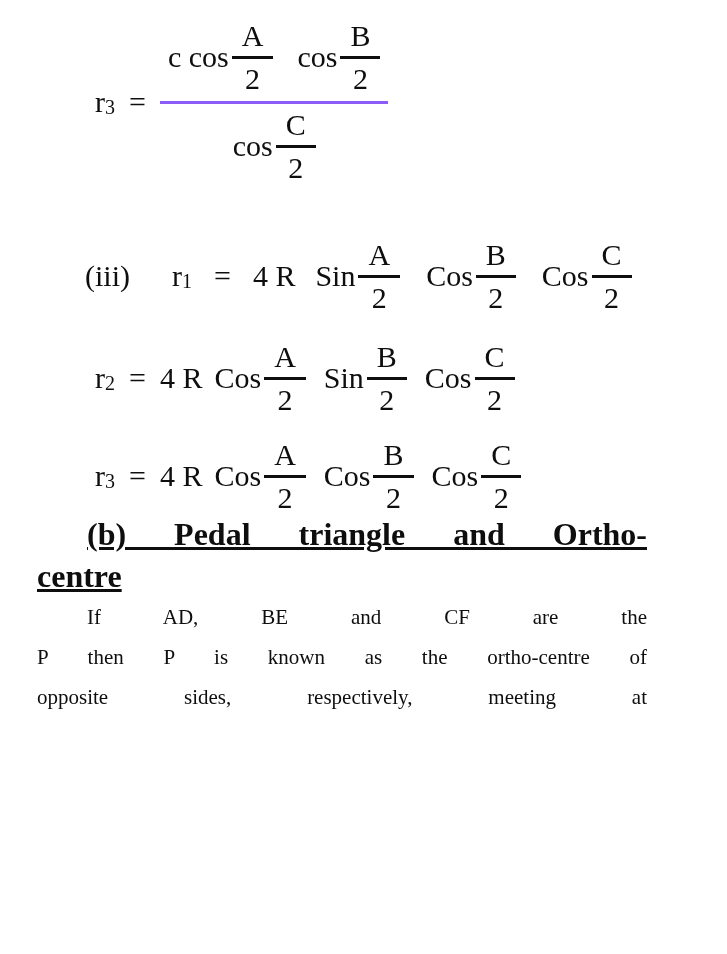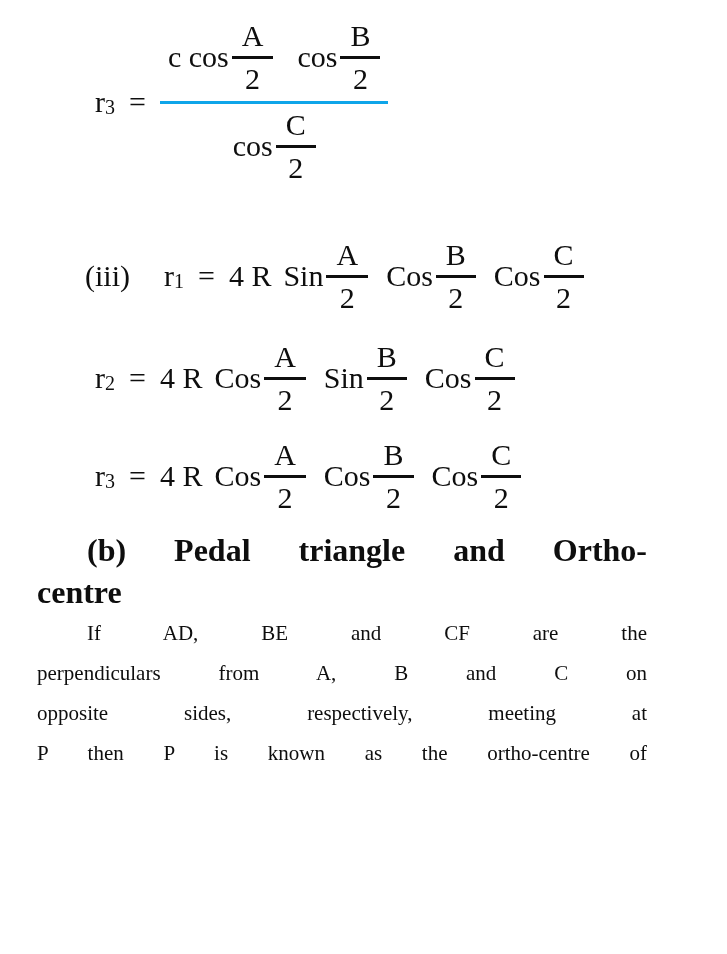--- a/index.html
+++ b/index.html
@@ -25,31 +25,31 @@
   .mterm { display:inline-flex; align-items:center; }
   .mterm + .mterm { margin-left:18px; }
   .fn { margin-right:3px; }
   .coef { margin-right:12px; }
 
   .frac { display:inline-flex; flex-direction:column; vertical-align:middle; line-height:1.05; }
   .frac .ftop { text-align:center; padding:0 10px 4px; border-bottom:3px solid #0e0e0e; }
   .frac .fbot { text-align:center; padding:4px 10px 0; }
 
   .bigfrac { display:inline-flex; flex-direction:column; vertical-align:middle; }
-  .bignum { display:flex; align-items:center; justify-content:center; padding:0 8px 7px; border-bottom:3px solid #0ea5e9; }
+  .bignum { display:flex; align-items:center; justify-content:center; padding:0 8px 7px; border-bottom:3px solid #8b5cf6; }
   .bignum .mterm + .mterm { margin-left:24px; }
   .bigden { display:flex; align-items:center; justify-content:center; padding-top:5px; }
 
   .f1 { margin-top:6px; margin-left:58px; }
-  .f2 { margin-top:56px; margin-left:48px; }
+  .f2 { margin-top:56px; margin-left:48px;gap:8px; }
   .f3 { margin-top:28px; margin-left:58px; }
   .f4 { margin-top:24px; margin-left:58px; }
 
   
-  .heading { margin-top:16px; font-weight:bold; font-size:32px; line-height:42px; }
+  .heading { font-weight:bold; font-size:32px; line-height:42px;text-decoration:underline; }
   .para { font-size:21px; line-height:40px; }
   .tline { text-align:justify; text-align-last:justify; }
   .tline.first { padding-left:50px; }
   .tline.last { text-align-last:auto; }
 </style>
 </head>
 <body>
 
 <div class="page">
 
@@ -179,19 +179,18 @@
     </span>
   </div>
 
   <div class="heading">
     <div class="tline first">(b) Pedal triangle and Ortho-</div>
     <div class="tline last">centre</div>
   </div>
 
   <div class="para">
     <div class="tline first">If AD, BE and CF are the</div>
-    <div class="tline">perpendiculars from A, B and C on</div>
+    <div class="tline">P then P is known as the ortho-centre of</div>
     <div class="tline">opposite sides, respectively, meeting at</div>
-    <div class="tline">P then P is known as the ortho-centre of</div>
   </div>
 
 
 </div>
 
 </body></html>

